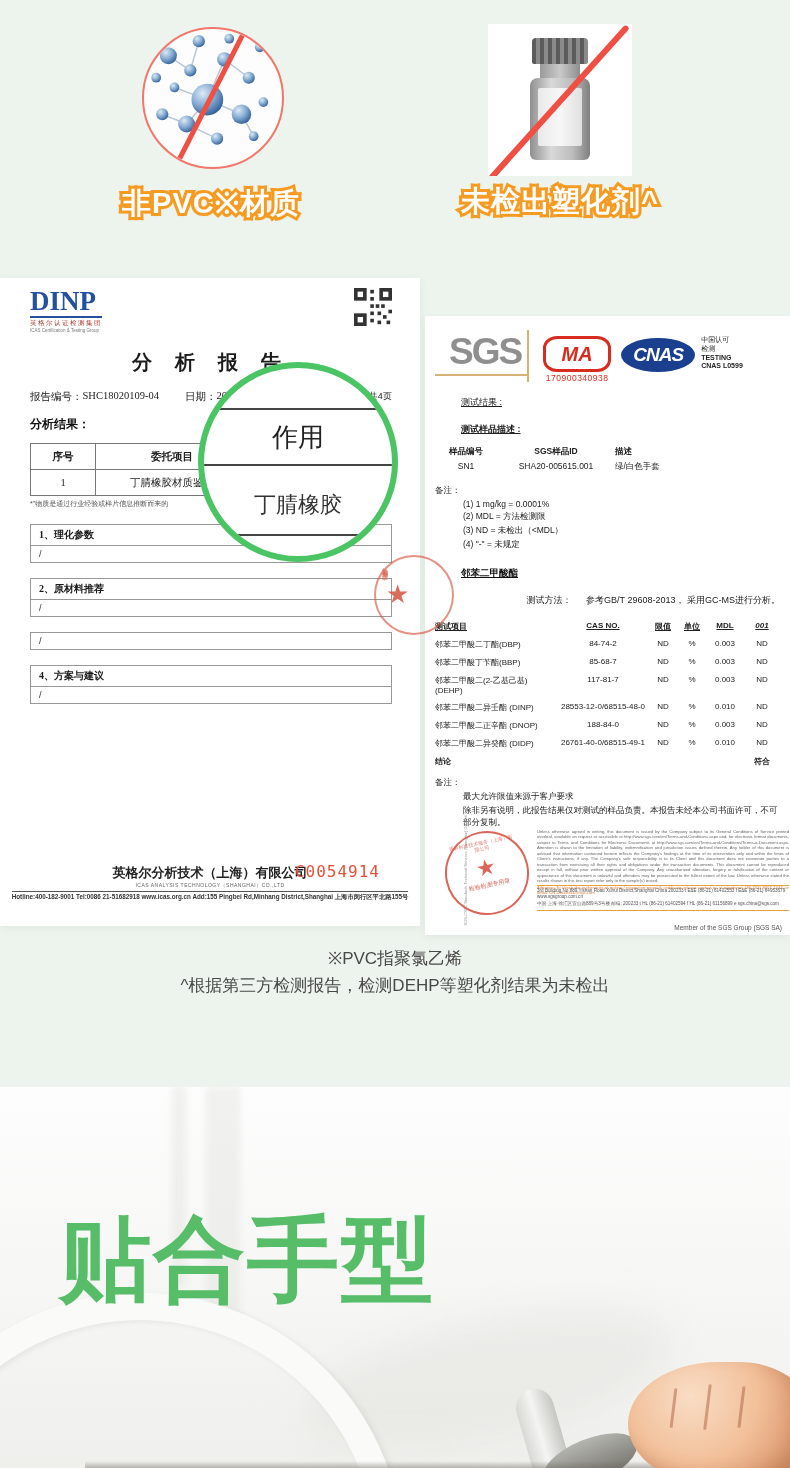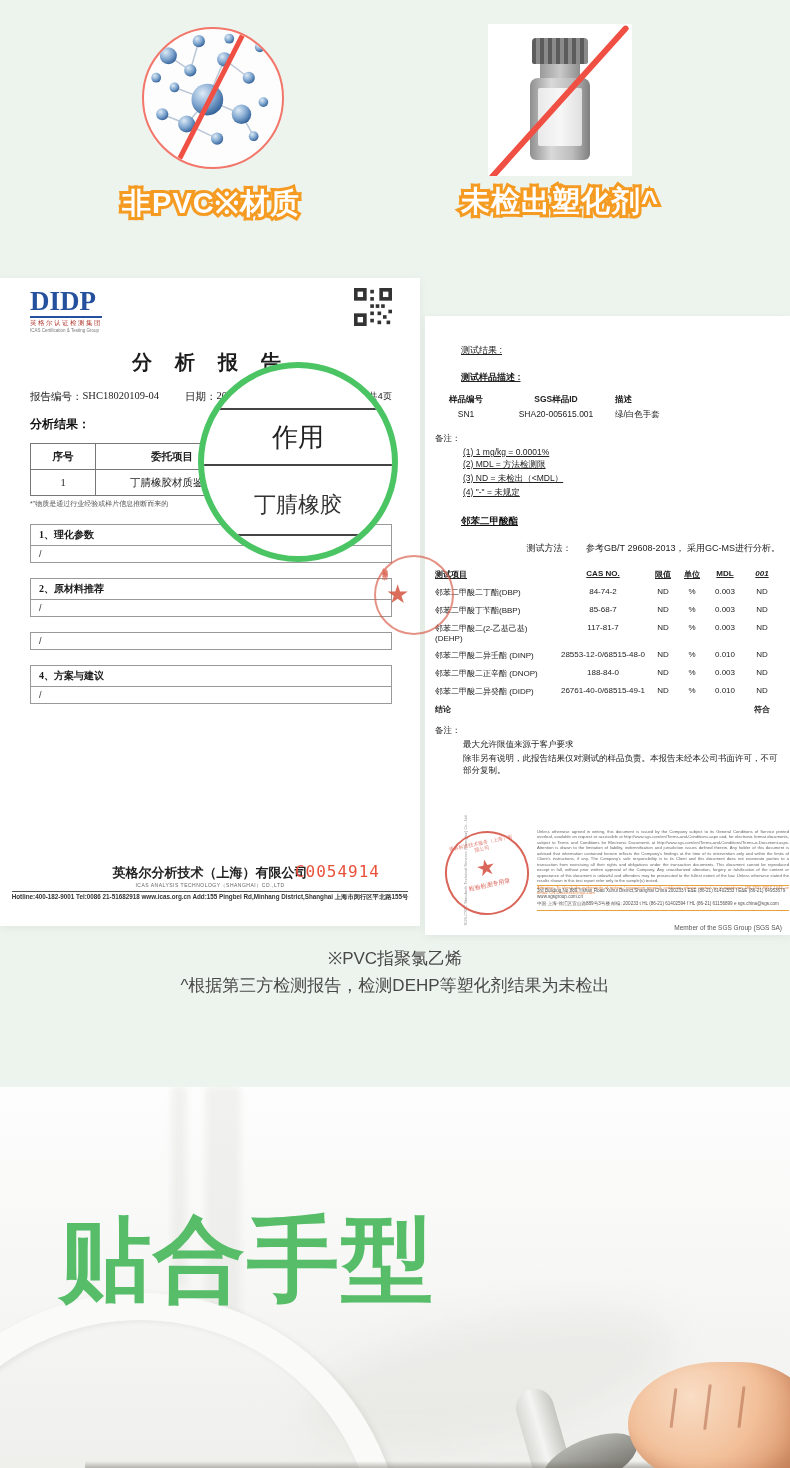--- a/index.html
+++ b/index.html
@@ -82,21 +82,21 @@
   .sgs-titlerow{display:flex;align-items:baseline;margin-top:18px;}
   .sgs-title{font-size:13px;font-weight:bold;color:#111;}
   .sgs-no{font-size:10px;color:#222;margin-left:28px;}
   .sgs-date{font-size:9px;color:#222;margin-left:24px;}
   .sgs-pages{font-size:9px;color:#222;margin-left:12px;}
   .u{text-decoration:underline;margin-left:26px;}
   .sgs-line{font-size:9px;color:#222;margin-top:14px;}
   .sgs-sample{display:grid;grid-template-columns:62px 118px 1fr;margin-top:10px;font-size:8.5px;color:#222;row-gap:3px;}
   .sgs-sample .c{text-align:center;}
   .sgs-notes{font-size:8.5px;color:#222;margin-top:12px;}
-  .sgs-notes .nl{margin:2px 0 0 28px;text-decoration:underline;}
+  .sgs-notes .nl{margin:2px 0 0 28px;}
   .sgs-phth{font-size:9.5px;font-weight:bold;margin-top:16px;color:#111;}
   .sgs-method{font-size:9px;margin-top:14px;color:#222;text-align:right;}
   .ttable{margin-top:14px;font-size:8px;color:#222;}
   .trow{display:grid;grid-template-columns:122px 88px 28px 26px 36px 34px;column-gap:2px;
      margin-bottom:7px;align-items:start;}
   .trow .c{text-align:center;}
   .thead span{text-decoration:underline;font-weight:bold;}
   .thead .it{font-style:italic;}
   .concl{font-weight:bold;}
   .sgs-remarks{font-size:8.5px;color:#222;margin-top:10px;}
@@ -219,21 +219,21 @@
 <div class="abs" style="left:410px;top:182px;width:300px;text-align:center;">
   <span class="stroke-wrap toplabel">
     <span class="stroke-back">未检出塑化剂^</span>
     <span class="stroke-front">未检出塑化剂^</span>
   </span>
 </div>
 
 <div class="abs cert" id="cert1" style="position:absolute;">
   <div class="icas-head">
     <div>
-      <div class="icas-logo-text">DIDP</div>
+      <div class="icas-logo-text">DINP</div>
       <div class="icas-logo-sub">英格尔认证检测集团</div>
       <div class="icas-logo-sub2">ICAS Certification &amp; Testing Group</div>
     </div>
     <svg class="qr" width="38" height="38" viewBox="0 0 21 21">
       <rect width="21" height="21" fill="#fff"></rect>
       <g fill="#333">
         <rect x="0" y="0" width="7" height="7"></rect>
           <rect x="14" y="0" width="7" height="7"></rect>
           <rect x="0" y="14" width="7" height="7"></rect>
         <rect x="2" y="2" width="3" height="3" fill="#fff"></rect>
@@ -315,20 +315,35 @@
   <div class="icas-footer" style="position:absolute;">
     <div class="icas-company serif">英格尔分析技术（上海）有限公司</div>
     <div class="icas-company-en">ICAS ANALYSIS TECHNOLOGY（SHANGHAI）CO.,LTD</div>
     <div class="icas-certno">C0054914</div>
   </div>
   <div class="icas-divider"></div>
   <div class="icas-tiny">Hotline:400-182-9001  Tel:0086 21-51682918  www.icas.org.cn   Add:155 Pingbei Rd,Minhang District,Shanghai 上海市闵行区平北路155号</div>
 </div>
 
 <div class="abs cert" id="cert2" style="position:absolute;">
+  <div class="sgs-logos">
+    <div class="sgs-word">SGS</div>
+    <div class="sgs-vline"></div>
+    <div class="ma-logo">
+      <div class="ma-box">MA</div>
+      <div class="ma-num">170900340938</div>
+    </div>
+    <div class="cnas-oval">CNAS</div>
+    <div class="cnas-txt">
+      <div>中国认可</div>
+      <div>检测</div>
+      <div class="b">TESTING</div>
+      <div class="b">CNAS L0599</div>
+    </div>
+  </div>
 
 
   <div class="sgs-line u">测试结果 :</div>
   <div class="sgs-line u" style="font-weight:bold;">测试样品描述 :</div>
 
   <div class="sgs-sample">
     <div style="font-weight:bold;" class="c">样品编号</div>
     <div style="font-weight:bold;" class="c">SGS样品ID</div>
     <div style="font-weight:bold;">描述</div>
     <div class="c">SN1</div>

